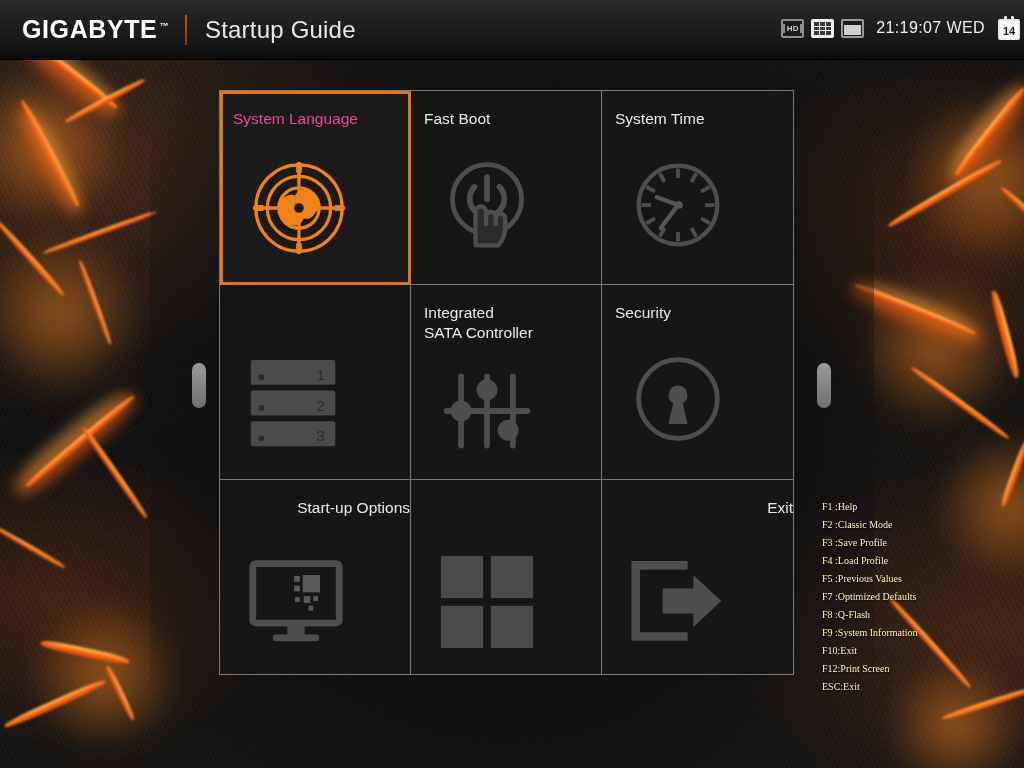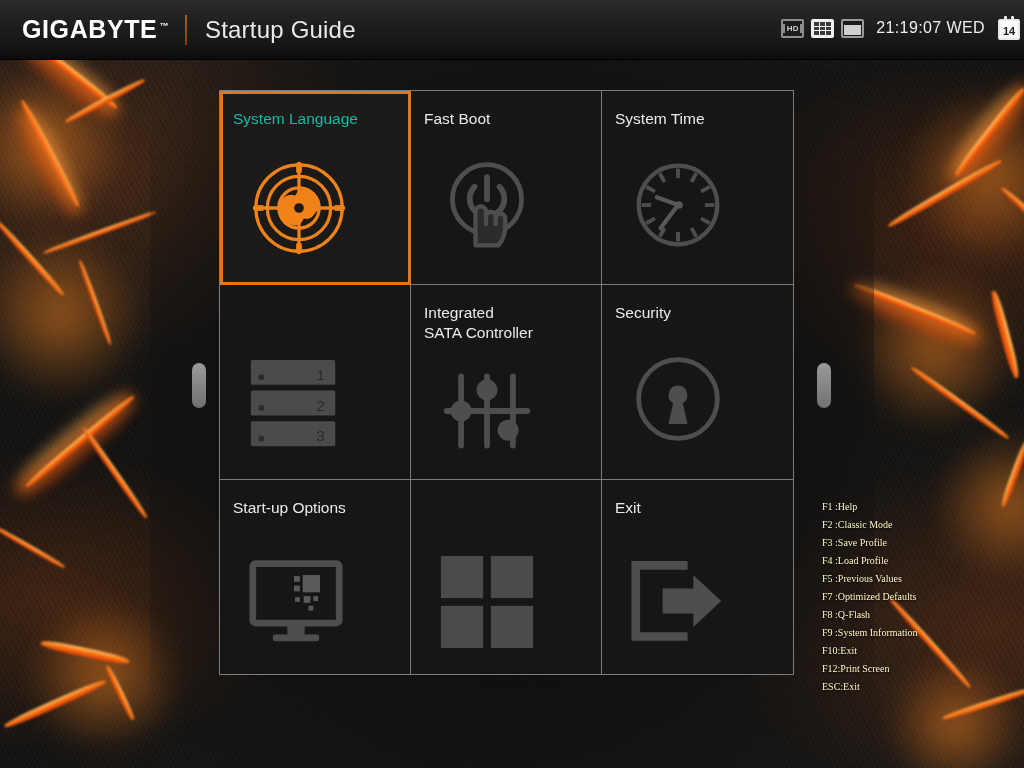--- a/index.html
+++ b/index.html
@@ -82,32 +82,32 @@
     border:1px solid #7d7d7d;box-sizing:border-box;z-index:4;
   }
   .tile{
     position:relative;box-sizing:border-box;
     border-right:1px solid #7d7d7d;border-bottom:1px solid #7d7d7d;
     background:rgba(23,23,23,.93);
     padding:18px 0 0 13px;
     overflow:hidden;
   }
   .tile:nth-child(3n){border-right:none;}
-  .tile:nth-child(n+7){border-bottom:none;}
+  .tile:nth-child(n+7){border-bottom:none;text-align:right;}
   .tile .label{
     color:#eaeaea;font-size:15.5px;line-height:20px;
     font-family:"Liberation Sans", sans-serif;white-space:pre-line;
     position:relative;z-index:2;
   }
   .tile .art{position:absolute;left:28px;top:66px;width:96px;height:96px;z-index:1;}
   .tile.selected{
     border:3px solid #e2761b;background:rgba(28,27,26,.95);
     padding:15px 0 0 10px;
   }
-  .tile.selected .label{color:#14b8a6;}
+  .tile.selected .label{color:#ec4899;}
 
   
   .handle{position:absolute;width:14px;height:45px;border-radius:7px;
     background:linear-gradient(180deg,#9a9a9a,#707070);z-index:6;}
   #handle-left{left:192px;top:363px;}
   #handle-right{left:817px;top:363px;}
 
   
   #fkeys{position:absolute;left:822px;top:498px;z-index:6;}
   #fkeys .fk{

